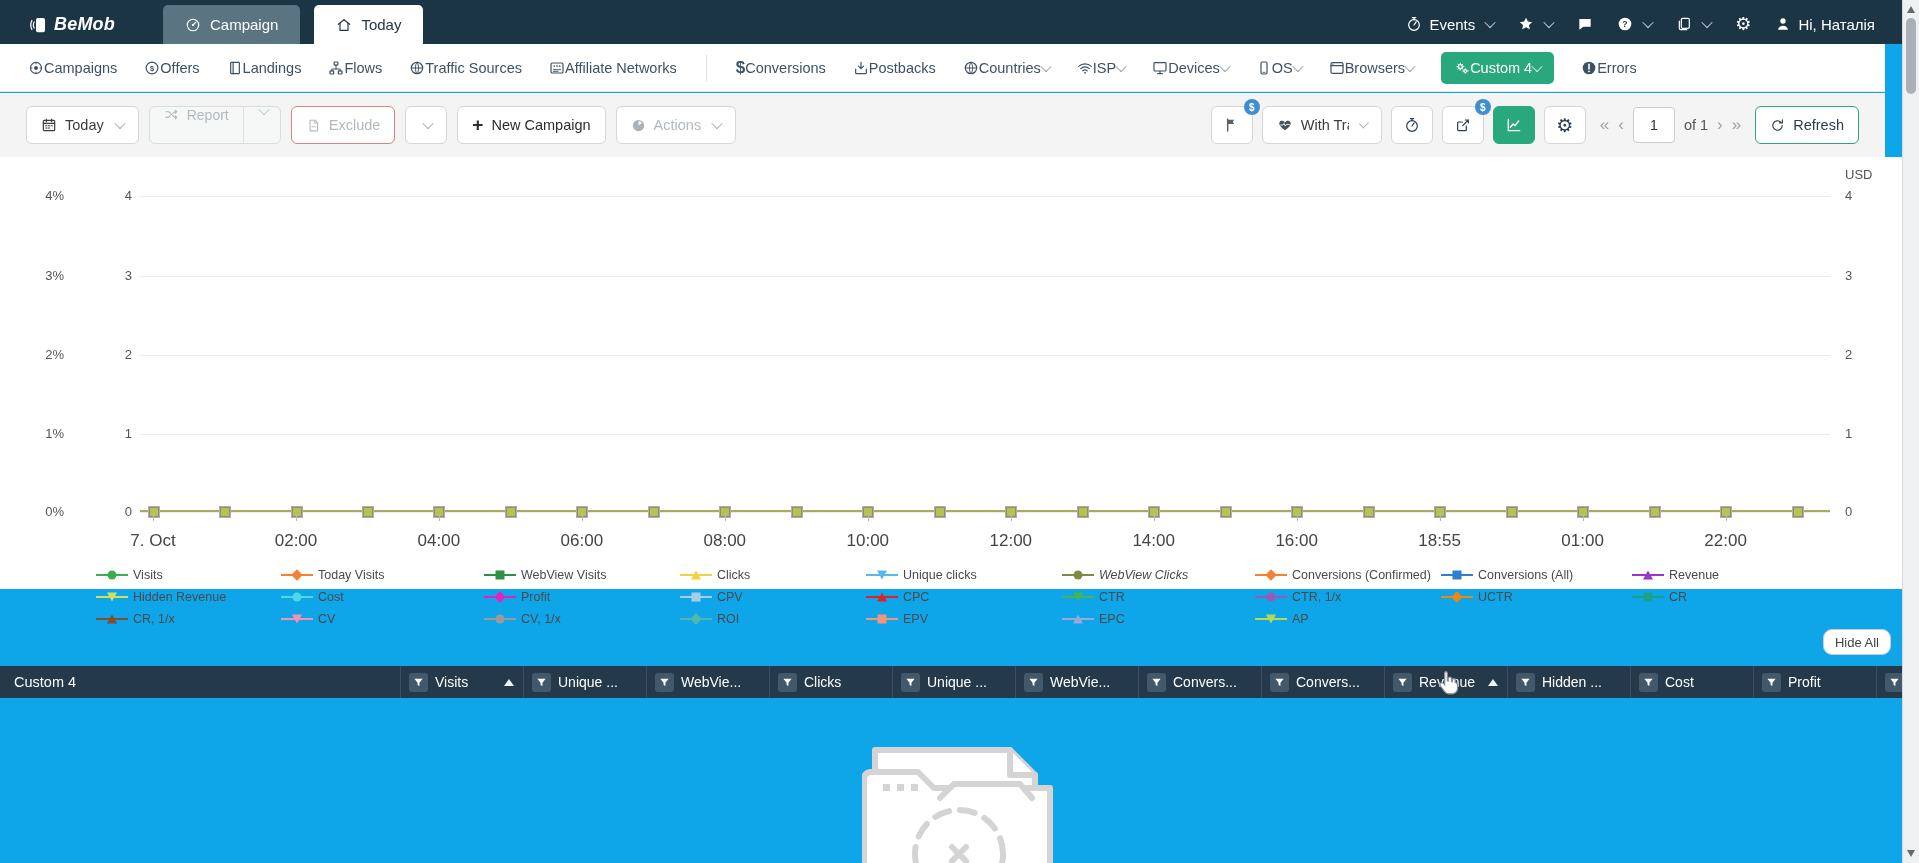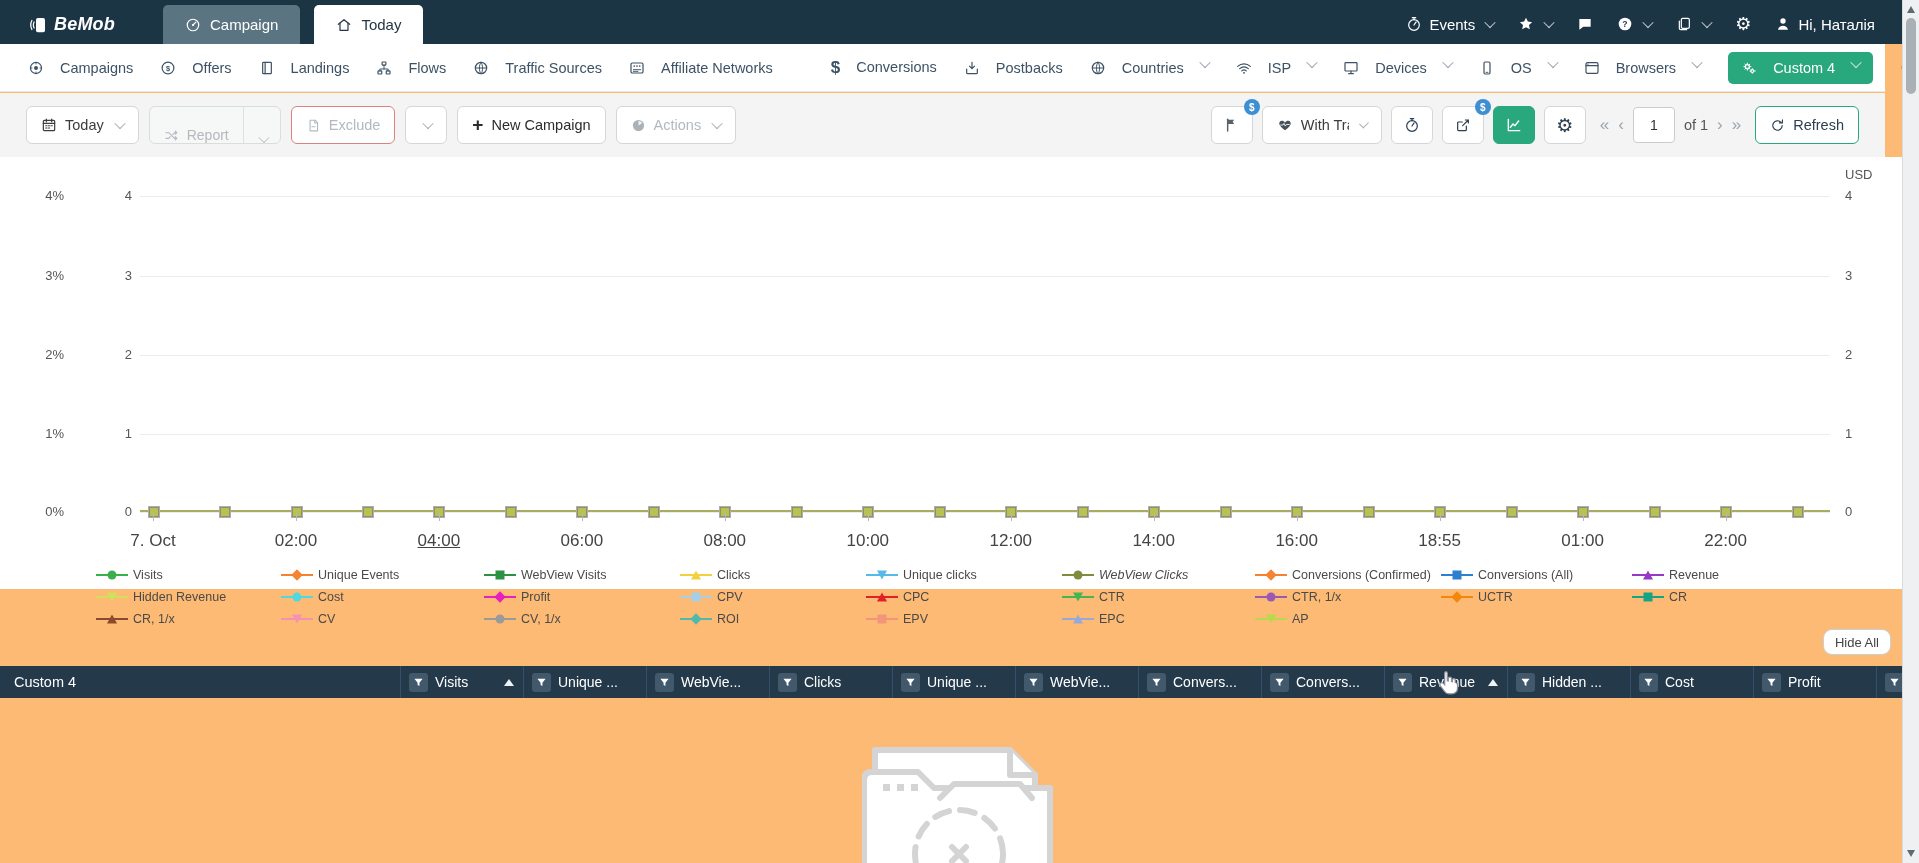--- a/index.html
+++ b/index.html
@@ -1,57 +1,57 @@
 <!DOCTYPE html>
 <html><head>
 <meta charset="utf-8">
 <style>
   html,body{margin:0;padding:0;background:#fff}
-  .screen{position:relative;width:1919px;height:863px;overflow:hidden;background:#fdba74;
+  .screen{position:relative;width:1919px;height:863px;overflow:hidden;background:#0ea5e9;
     font-family:"Liberation Sans","DejaVu Sans",sans-serif;color:#3c3c3c;font-size:14px;}
   .ico{display:inline-flex;align-items:center;justify-content:center;line-height:1}
   .ico svg{display:block}
   .chev{width:7px;height:7px;border-right:1.8px solid currentColor;border-bottom:1.8px solid currentColor;
     transform:rotate(45deg) translate(-1px,-1px);display:inline-block;margin-left:4px;opacity:.75}
   
   .topbar{position:absolute;top:0;left:0;width:1919px;height:44px;background:#1c3545;display:flex;align-items:flex-end}
   .brand{display:flex;align-items:center;gap:6px;color:#fff;font-weight:bold;font-style:italic;font-size:18px;
     margin:0 0 9px 30px;letter-spacing:.2px}
   .tab{height:39px;display:flex;align-items:center;gap:9px;padding:0 22px;border-radius:5px 5px 0 0;
     font-size:15px;margin-left:14px;cursor:pointer}
   .tab.dash{background:#5b7482;color:#fff;margin-left:48px}
   .tab.home{background:#fff;color:#253746}
   .tb-right{margin-left:auto;display:flex;align-items:center;gap:24px;color:#fff;font-size:15px;
     margin-bottom:11px;padding-right:44px}
   .tb-item{display:flex;align-items:center;gap:7px;cursor:pointer}
   .gear-glyph{font-family:"DejaVu Sans",sans-serif;font-size:18px;font-style:normal}
   
   .navbar{position:absolute;top:44px;left:0;width:1885px;height:48px;background:#fff;border-bottom:1px solid #e7e7e7;
     display:flex;align-items:center;padding-left:28px;gap:27px;font-size:14.5px;color:#3d5265;box-sizing:border-box}
-  .nav-item{display:flex;align-items:flex-start;gap:16px;cursor:pointer;white-space:nowrap}
+  .nav-item{display:flex;align-items:center;gap:0;cursor:pointer;white-space:nowrap}
   .nav-item .chev{color:#75859a;margin-left:1px}
   .nav-item.primary{background:#2aa87d;color:#fff;padding:8px 13px;border-radius:5px}
   .nav-item.primary .chev{color:#fff}
   .nav-div{width:1px;height:26px;background:#ddd;margin:0 2px}
   
   .toolbar{position:absolute;top:93px;left:0;width:1885px;height:64px;background:#f4f4f4;display:flex;
     align-items:center;padding:0 0 0 26px;gap:10px;box-sizing:border-box}
   .btn{height:38px;border:1px solid #d6d6d6;border-radius:6px;background:#fff;display:inline-flex;align-items:center;
     gap:8px;padding:0 14px;font-size:14.5px;color:#3c3c3c;cursor:pointer;box-sizing:border-box;position:relative}
   .btn.dis{color:#b2b9bf}
   .btn .chev{color:#8a949c}
   .search-wrap{position:relative;width:256px;height:38px;background:#fff;border:1px solid #d6d6d6;border-radius:6px;
     display:flex;align-items:center;box-sizing:border-box;padding-left:10px;gap:7px}
   .search-wrap input{border:none;outline:none;font-size:14.5px;flex:1;min-width:0;color:#444;background:transparent;
     font-family:inherit}
   .t-btn{height:30px;border:1px solid #ccc;border-radius:5px;background:#fff;display:flex;align-items:center;
     padding:0 9px;margin-right:4px;font-weight:bold;font-size:14px;color:#222;cursor:pointer}
   .seg-group{display:inline-flex;height:38px;border:1px solid #d9dedb;border-radius:6px;background:#f5f8f6;
     overflow:hidden;box-sizing:border-box}
-  .seg{display:flex;align-items:flex-end;gap:8px;padding:0 14px;color:#b2b9bf;cursor:pointer}
+  .seg{display:flex;align-items:flex-start;gap:8px;padding:0 14px;color:#b2b9bf;cursor:pointer}
   .seg + .seg{border-left:1px solid #dde2df;padding:0 12px}
   .btn.exclude{border-color:#d9827f;color:#b2b9bf}
   .badge{position:absolute;top:-8px;right:-8px;width:16px;height:16px;border-radius:50%;background:#3d8fd1;color:#fff;
     font-size:10px;font-weight:bold;display:flex;align-items:center;justify-content:center}
   .tbar-right{margin-left:auto;display:flex;align-items:center;gap:9px;padding-right:26px}
   .icon-btn{width:42px;justify-content:center;padding:0}
   .btn.green{background:#2aa87d;border-color:#2aa87d;color:#fff}
   .btn.refresh{border-color:#2aa87d;color:#2c3e50}
   .pag{display:flex;align-items:center;gap:9px;margin:0 5px;color:#9aa4ab;font-size:17px}
   .pag .pg-txt{color:#555;font-size:14.5px}
@@ -513,21 +513,21 @@
       <span class="marker" style="left: 1506.6px; top: 349.5px;"></span>
       <span class="marker" style="left: 1578.1px; top: 349.5px;"></span>
       <span class="marker" style="left: 1649.6px; top: 349.5px;"></span>
       <span class="marker" style="left: 1721.1px; top: 349.5px;"></span>
       <span class="marker" style="left: 1792.5px; top: 349.5px;"></span>
       <span class="xtick" style="left: 153px; top: 356px;"></span>
       <span class="xlab" style="left: 153px; top: 374px;">7. Oct</span>
       <span class="xtick" style="left: 296px; top: 356px;"></span>
       <span class="xlab" style="left: 296px; top: 374px;">02:00</span>
       <span class="xtick" style="left: 438.9px; top: 356px;"></span>
-      <span class="xlab" style="left: 438.9px; top: 374px; text-decoration: underline;">04:00</span>
+      <span class="xlab" style="left: 438.9px; top: 374px;">04:00</span>
       <span class="xtick" style="left: 581.9px; top: 356px;"></span>
       <span class="xlab" style="left: 581.9px; top: 374px;">06:00</span>
       <span class="xtick" style="left: 724.8px; top: 356px;"></span>
       <span class="xlab" style="left: 724.8px; top: 374px;">08:00</span>
       <span class="xtick" style="left: 867.8px; top: 356px;"></span>
       <span class="xlab" style="left: 867.8px; top: 374px;">10:00</span>
       <span class="xtick" style="left: 1010.8px; top: 356px;"></span>
       <span class="xlab" style="left: 1010.8px; top: 374px;">12:00</span>
       <span class="xtick" style="left: 1153.7px; top: 356px;"></span>
       <span class="xlab" style="left: 1153.7px; top: 374px;">14:00</span>
@@ -547,21 +547,21 @@
           <span class="lg-track" style="background: rgb(58, 175, 76);"></span>
           <span class="lg-shape sh-circle" style="background: rgb(58, 175, 76);"></span>
         </span>
         <span class="lg-label">Visits</span>
       </div>
       <div class="lg-item" style="left: 281px; top: 567px;">
         <span class="lg-mark">
           <span class="lg-track" style="background: rgb(245, 130, 49);"></span>
           <span class="lg-shape sh-diamond" style="background: rgb(245, 130, 49);"></span>
         </span>
-        <span class="lg-label">Unique Events</span>
+        <span class="lg-label">Today Visits</span>
       </div>
       <div class="lg-item" style="left: 484px; top: 567px;">
         <span class="lg-mark">
           <span class="lg-track" style="background: rgb(45, 145, 67);"></span>
           <span class="lg-shape sh-square" style="background: rgb(45, 145, 67);"></span>
         </span>
         <span class="lg-label">WebView Visits</span>
       </div>
       <div class="lg-item" style="left: 680px; top: 567px;">
         <span class="lg-mark">

